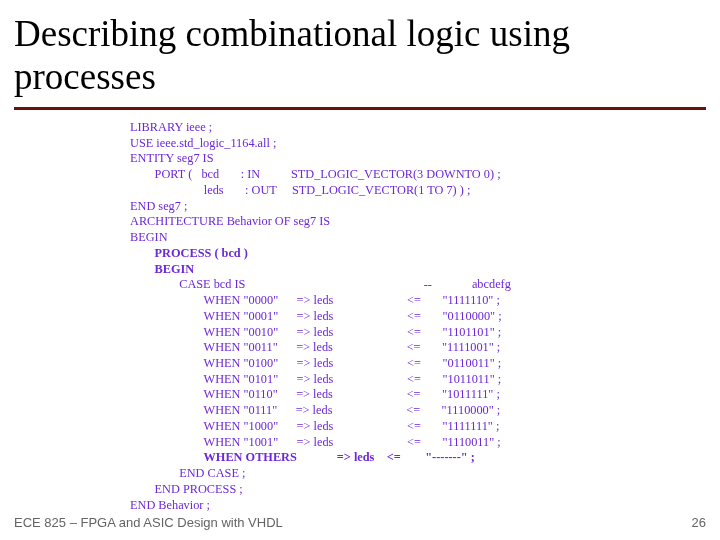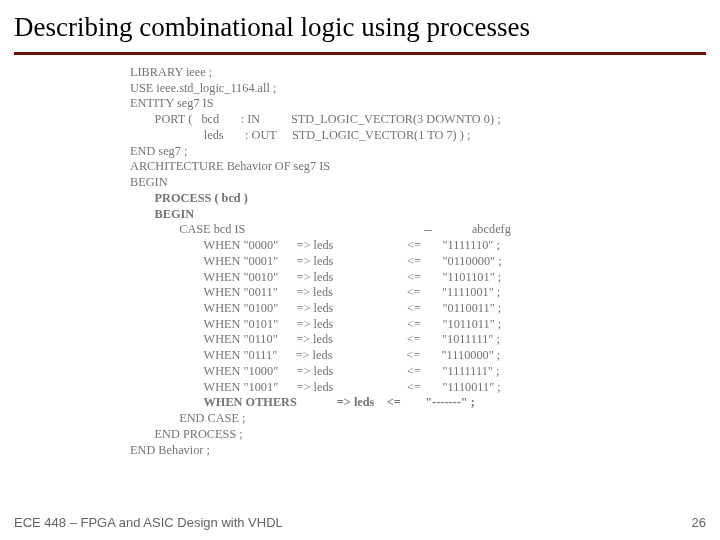--- a/index.html
+++ b/index.html
@@ -6,35 +6,35 @@
     margin: 0;
     padding: 0;
     width: 720px;
     height: 540px;
     font-family: "Times New Roman", serif;
     background: #fff;
     position: relative;
     overflow: hidden;
   }
   .title {
-    font-size: 27px;
+    font-size: 37px;
     color: #000;
     padding: 12px 0 3px 14px;
     font-weight: normal;
   }
   .underline-bar {
     height: 3px;
     background: #6d0f0f;
     margin: 6px 14px 0 14px;
   }
   .code-area {
     margin: 10px 0 0 130px;
     font-size: 12.3px;
     line-height: 1.28;
-    color: #737373;
+    color: #6d28d9;
     white-space: pre;
     font-family: "Times New Roman", serif;
   }
   .bold { font-weight: bold; }
   .footer {
     position: absolute;
     bottom: 10px;
     left: 14px;
     right: 14px;
     font-family: Arial, sans-serif;
@@ -70,15 +70,15 @@
 <span>                        WHEN "0110"      =&gt; leds                        &lt;=       "1011111" ;</span>
 <span>                        WHEN "0111"      =&gt; leds                        &lt;=       "1110000" ;</span>
 <span>                        WHEN "1000"      =&gt; leds                        &lt;=       "1111111" ;</span>
 <span>                        WHEN "1001"      =&gt; leds                        &lt;=       "1110011" ;</span>
 <span class="bold">                        WHEN OTHERS             =&gt; leds    &lt;=       </span><span class="bold"> "-------" ;</span>
 <span>                END CASE ;</span>
 <span>        END PROCESS ;</span>
 <span>END Behavior ;</span></div>
 
 <div class="footer">
-  <span>ECE 448 – FPGA and ASIC Design with VHDL</span>
+  <span>ECE 825 – FPGA and ASIC Design with VHDL</span>
   <span>26</span>
 </div>
 
 </body></html>

